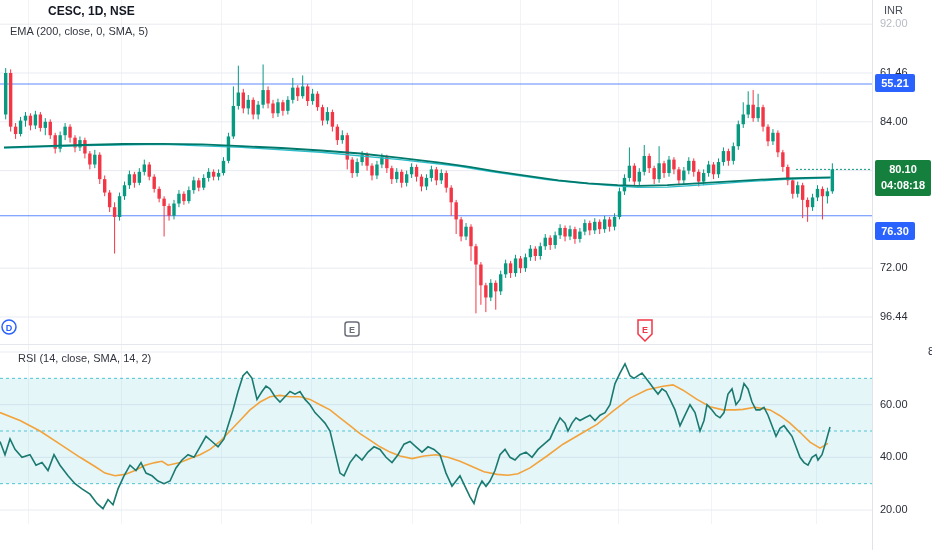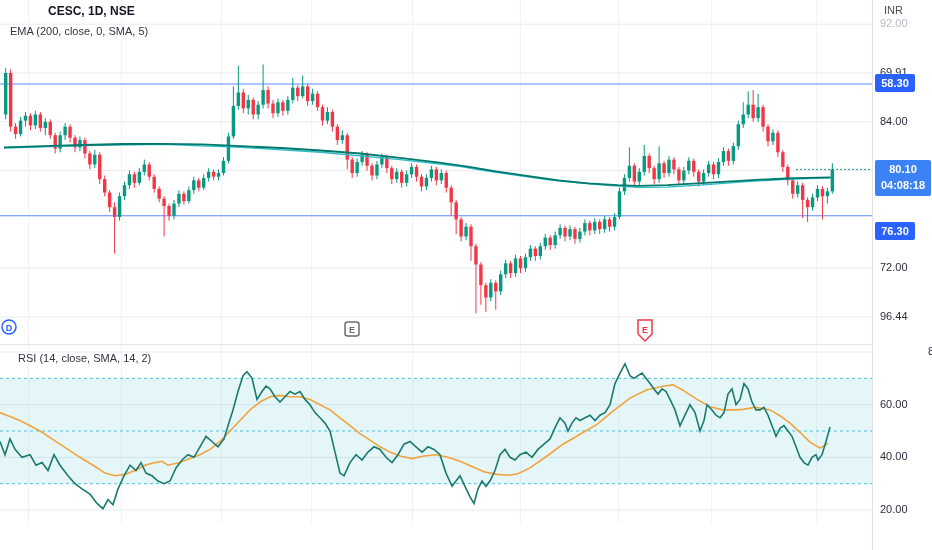--- a/index.html
+++ b/index.html
@@ -407,27 +407,27 @@
 
   <div class="legend legend-symbol">CESC, 1D, NSE</div>
   <div class="legend legend-ema">EMA (200, close, 0, SMA, 5)</div>
   <div class="legend legend-rsi">RSI (14, close, SMA, 14, 2)</div>
 
   <div class="panel-divider"></div>
 
   <div class="price-axis">
     <div class="tick-currency">INR</div>
     <div class="tick-faded" id="faded-top-tick" style="top: 17.2px;">92.00</div>
-    <div class="axis-badge badge-line" id="badge-upper" style="background: rgb(41, 98, 255); top: 74.48px;">58.30</div>
-    <div class="axis-badge badge-price" id="badge-last" style="background: #3b82f6; top: 160.38px;">
+    <div class="axis-badge badge-line" id="badge-upper" style="background: rgb(41, 98, 255); top: 74.48px;">55.21</div>
+    <div class="axis-badge badge-price" id="badge-last" style="background: #15803d; top: 160.38px;">
       <div>80.10</div>
       <div>04:08:18</div>
     </div>
     <div class="axis-badge badge-line" id="badge-lower" style="background: rgb(41, 98, 255); top: 222px;">76.30</div>
-  <div class="tick" style="top: 66px;">69.91</div>
+  <div class="tick" style="top: 66px;">61.46</div>
       <div class="tick" style="top: 114.8px;">84.00</div>
       <div class="tick" style="top: 261.2px;">72.00</div>
       <div class="tick" style="top: 310px;">96.44</div>
       <div class="tick" style="top: 345px; margin-left: 48px;">80.00</div>
       <div class="tick" style="top: 397.666px;">60.00</div>
       <div class="tick" style="top: 450.332px;">40.00</div>
       <div class="tick" style="top: 502.998px;">20.00</div>
     </div>
 
 </div>

